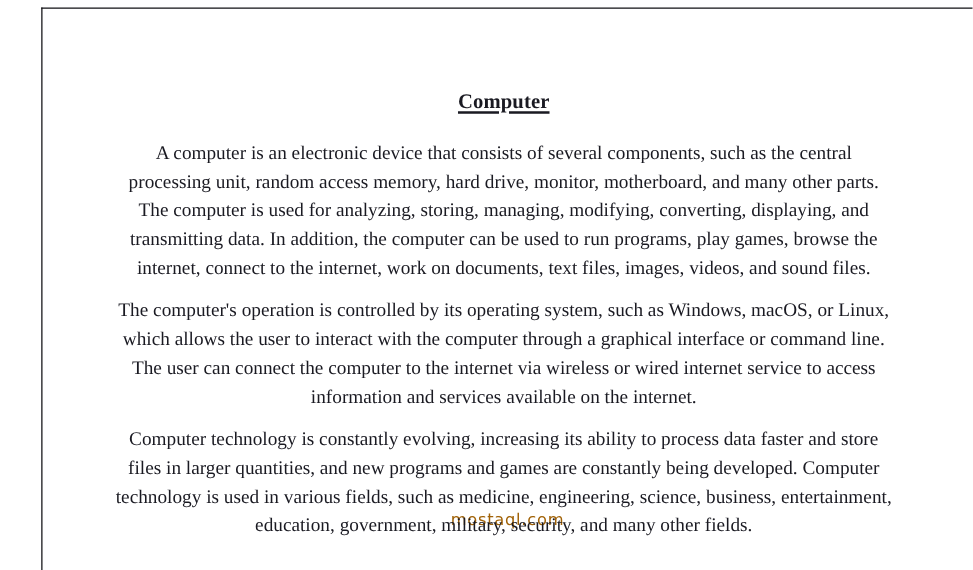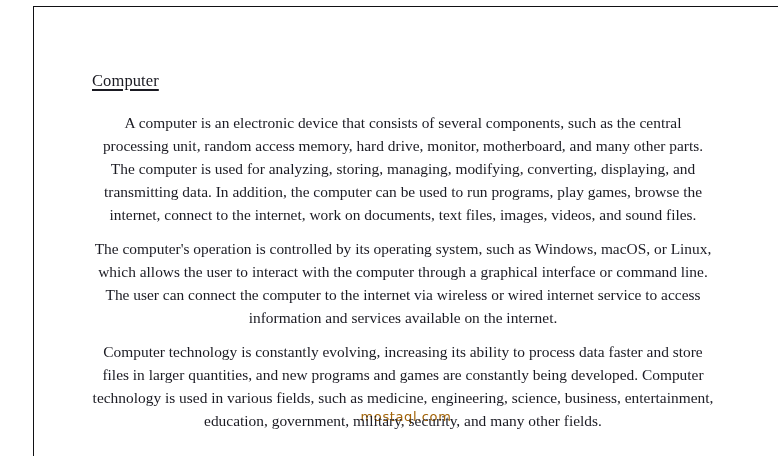--- a/index.html
+++ b/index.html
@@ -67,23 +67,23 @@
     position: absolute;
     left: 58px;   
     top: 0;
     width: 622px;
     z-index: 1;
   }
 
   .doc-title {
     margin: 0;
     padding: 0;
-    text-align: left;
+    text-align: center;
     font-size: 16.5px;
-    font-weight: 400;
+    font-weight: 700;
     line-height: 20px;
     padding-top: 64px;
     letter-spacing: 0.1px;
   }
   .doc-title .u {
     text-decoration: underline;
     text-underline-offset: 2.5px;
     text-decoration-thickness: 1.6px;
   }
 

